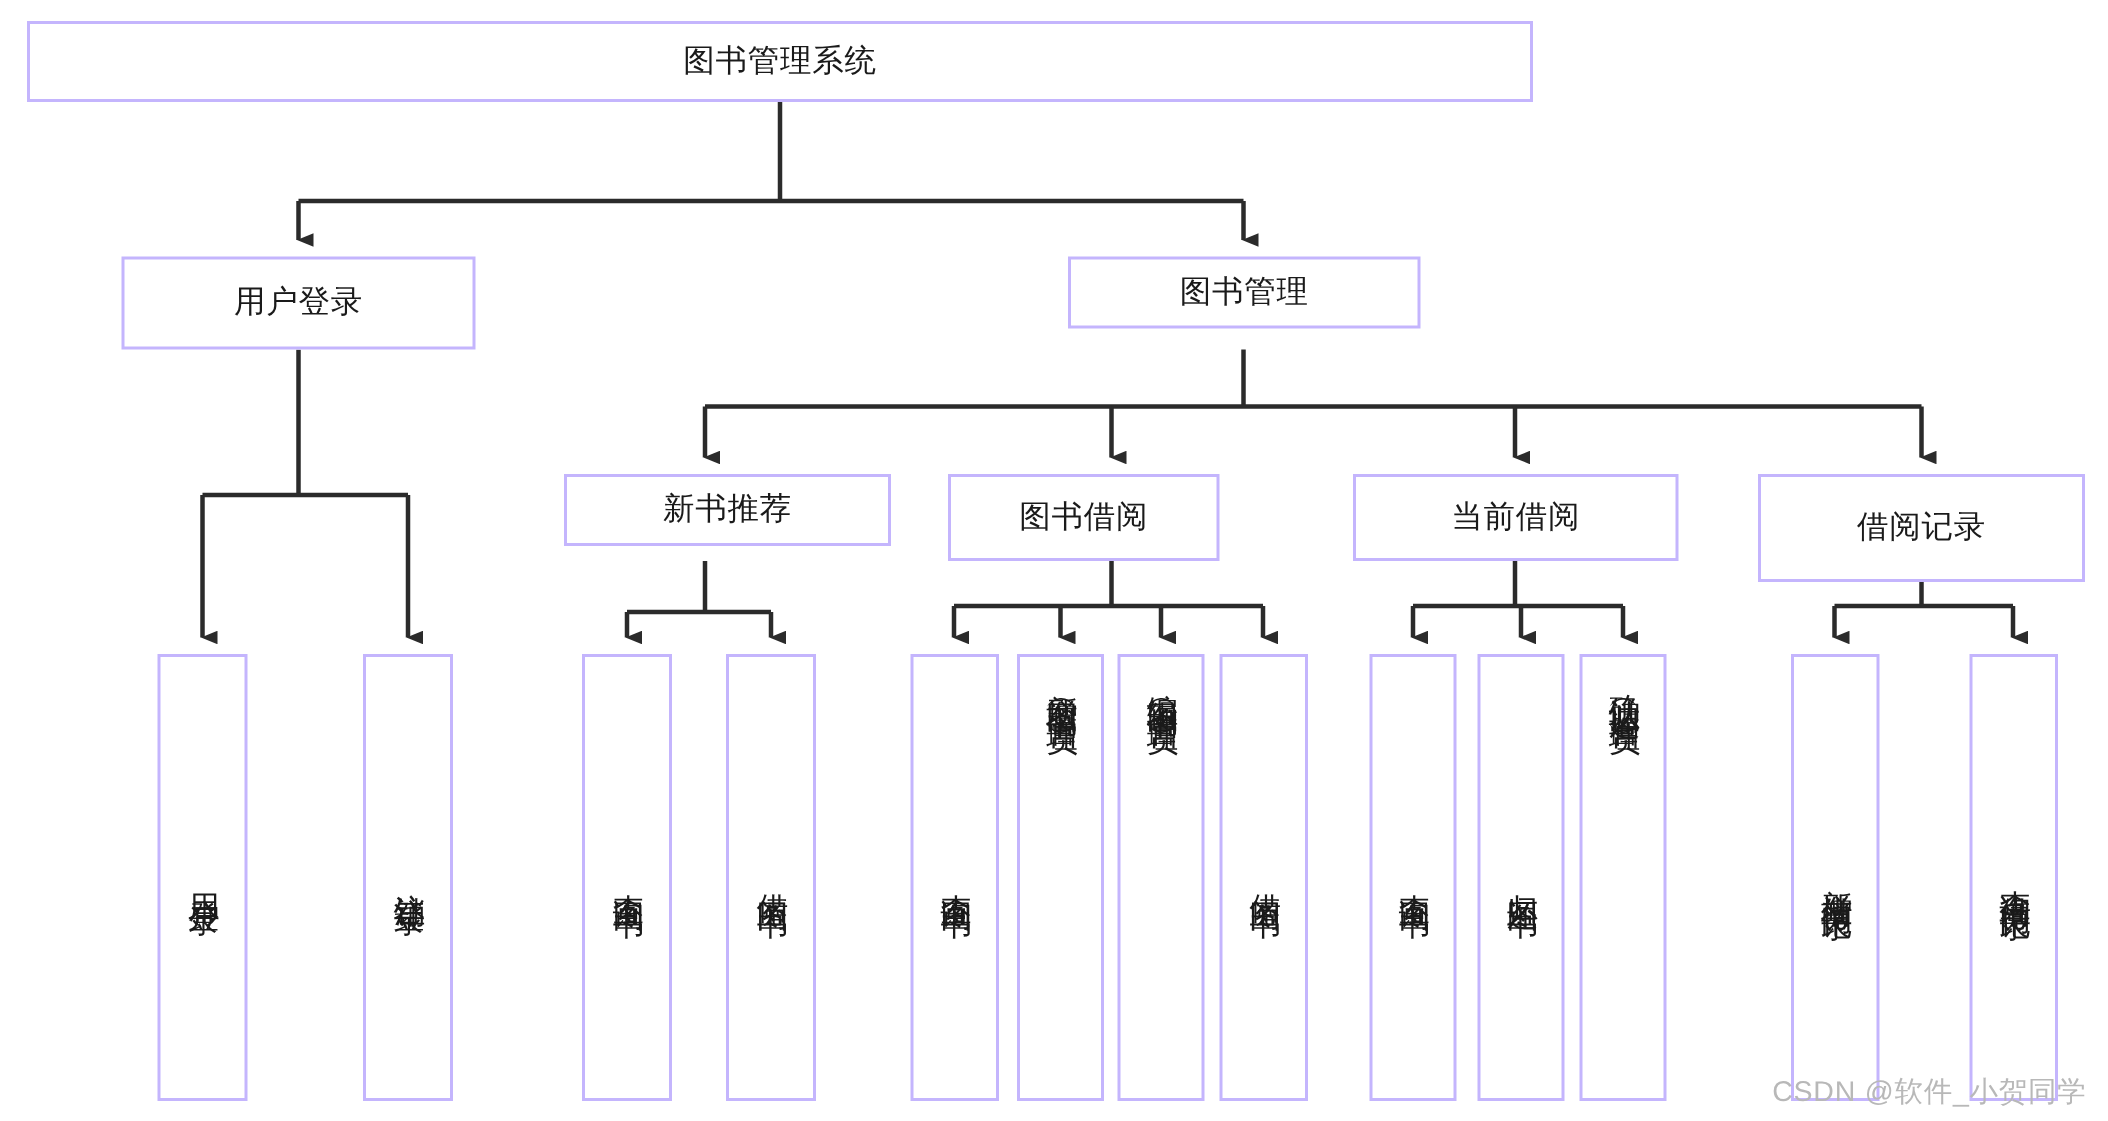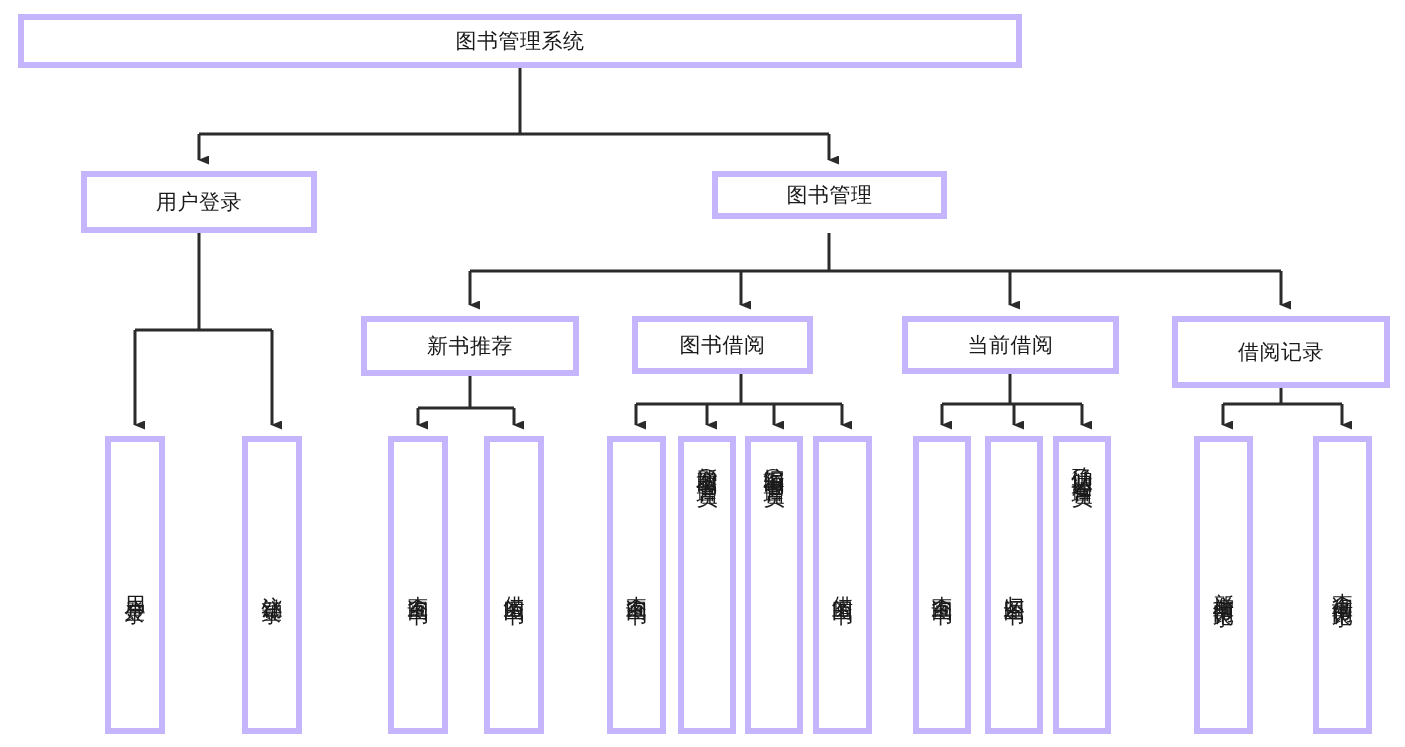--- a/index.html
+++ b/index.html
@@ -23,21 +23,21 @@
     position: absolute;
     left: 0;
     top: 0;
     width: 1405px;
     height: 747px;
   }
   .node-box {
     position: absolute;
     box-sizing: border-box;
     background: #ffffff;
-    border: 6px solid #c4b5fd;
+    border: 2px solid #c4b5fd;
     display: flex;
     align-items: center;
     justify-content: center;
   }
   .node-label-h {
     font-size: 21px;
     color: #1a1a1a;
     line-height: 1.2;
     white-space: nowrap;
     letter-spacing: 0.5px;
@@ -121,21 +121,21 @@
   <div id="nodes-layer">
       <div class="node-box" style="left: 18px; top: 14px; width: 1004px; height: 54px;">
         <span class="node-label-h">图书管理系统</span>
       </div>
       <div class="node-box" style="left: 81px; top: 171px; width: 236px; height: 62px;">
         <span class="node-label-h">用户登录</span>
       </div>
       <div class="node-box" style="left: 712px; top: 171px; width: 235px; height: 48px;">
         <span class="node-label-h">图书管理</span>
       </div>
-      <div class="node-box" style="left: 361px; top: 316px; width: 218px; height: 60px;">
+      <div class="node-box" style="left: 376px; top: 316px; width: 218px; height: 48px;">
         <span class="node-label-h">新书推荐</span>
       </div>
       <div class="node-box" style="left: 632px; top: 316px; width: 181px; height: 58px;">
         <span class="node-label-h">图书借阅</span>
       </div>
       <div class="node-box" style="left: 902px; top: 316px; width: 217px; height: 58px;">
         <span class="node-label-h">当前借阅</span>
       </div>
       <div class="node-box" style="left: 1172px; top: 316px; width: 218px; height: 72px;">
         <span class="node-label-h">借阅记录</span>
@@ -174,13 +174,14 @@
         <span class="node-label-v">确认归还（管理员）</span>
       </div>
       <div class="node-box leaf-box center-v" style="left: 1194px; top: 436px; width: 59px; height: 298px;">
         <span class="node-label-v">新增借阅记录</span>
       </div>
       <div class="node-box leaf-box center-v" style="left: 1313px; top: 436px; width: 59px; height: 298px;">
         <span class="node-label-v">查询借阅记录</span>
       </div>
     </div>
 
+  <div id="watermark">CSDN @软件_小贺同学</div>
 </div>
 
 </body></html>

